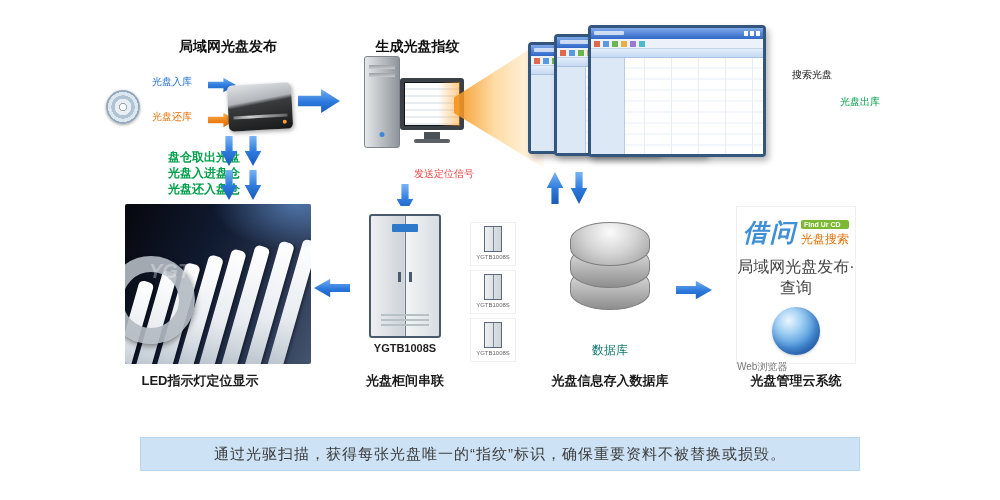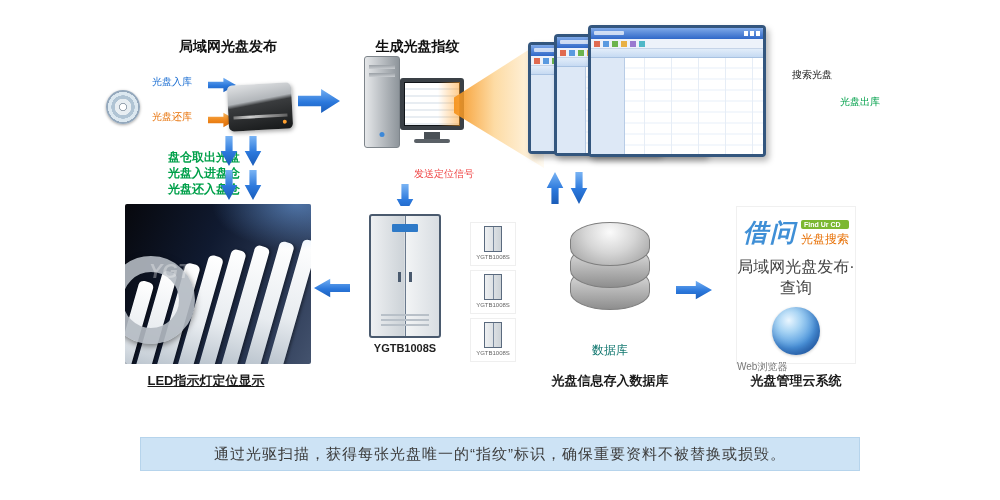--- a/index.html
+++ b/index.html
@@ -144,21 +144,21 @@
   .badge-col{display:flex;flex-direction:column;gap:2px;margin-top:1px;}
   .cloud-badge{background:#7cb832;color:#fff;font-size:7px;font-weight:bold;padding:1px 3px;border-radius:2px;white-space:nowrap;}
   .cloud-sub{color:var(--text_orange,#f08519);font-size:12px;white-space:nowrap;}
   .cloud-line{text-align:center;font-size:16px;color:#444;margin-top:9px;}
   .globe{width:48px;height:48px;border-radius:50%;margin:8px auto 5px;
       background:radial-gradient(circle at 35% 28%,#eaf6ff 0%,#a8d4f4 25%,#4a94dc 60%,#1c64b4 100%);
       box-shadow:inset -3px -5px 8px rgba(0,0,60,.25),0 1px 3px rgba(0,0,0,.2);}
   .cloud-browser{text-align:left;font-size:10px;color:#777;}
 
   
-  #led-cap{left:113px;top:372px;width:186px;text-decoration:underline;}
+  #led-cap{left:107px;top:372px;width:186px;}
   #cab-cap{left:340px;top:372px;width:130px;}
   #db-cap{left:546px;top:372px;width:128px;}
   #cloud-cap{left:734px;top:372px;width:124px;}
   #footer{left:140px;top:437px;width:720px;height:34px;line-height:32px;text-align:center;
       background:var(--footer_bg,#cde3f5);border:1px solid #b6d4ec;color:#3c3c3c;font-size:15px;letter-spacing:1px;}
 </style>
 </head>
 <body>
 
 <div class="stage">
@@ -291,18 +291,19 @@
         <span class="cloud-badge">Find Ur CD</span>
         <span class="cloud-sub">光盘搜索</span>
       </span>
     </div>
     <div class="cloud-line">局域网光盘发布·查询</div>
     <div class="globe"></div>
     <div class="cloud-browser">Web浏览器</div>
   </div>
 
   <div class="abs cap" id="led-cap">LED指示灯定位显示</div>
+  <div class="abs cap" id="cab-cap">光盘柜间串联</div>
   <div class="abs cap" id="cloud-cap">光盘管理云系统</div>
   <div class="abs cap" id="db-cap">光盘信息存入数据库</div>
 
   <div class="abs" id="footer">通过光驱扫描，获得每张光盘唯一的“指纹”标识，确保重要资料不被替换或损毁。</div>
 
 </div>
 
 </body></html>

